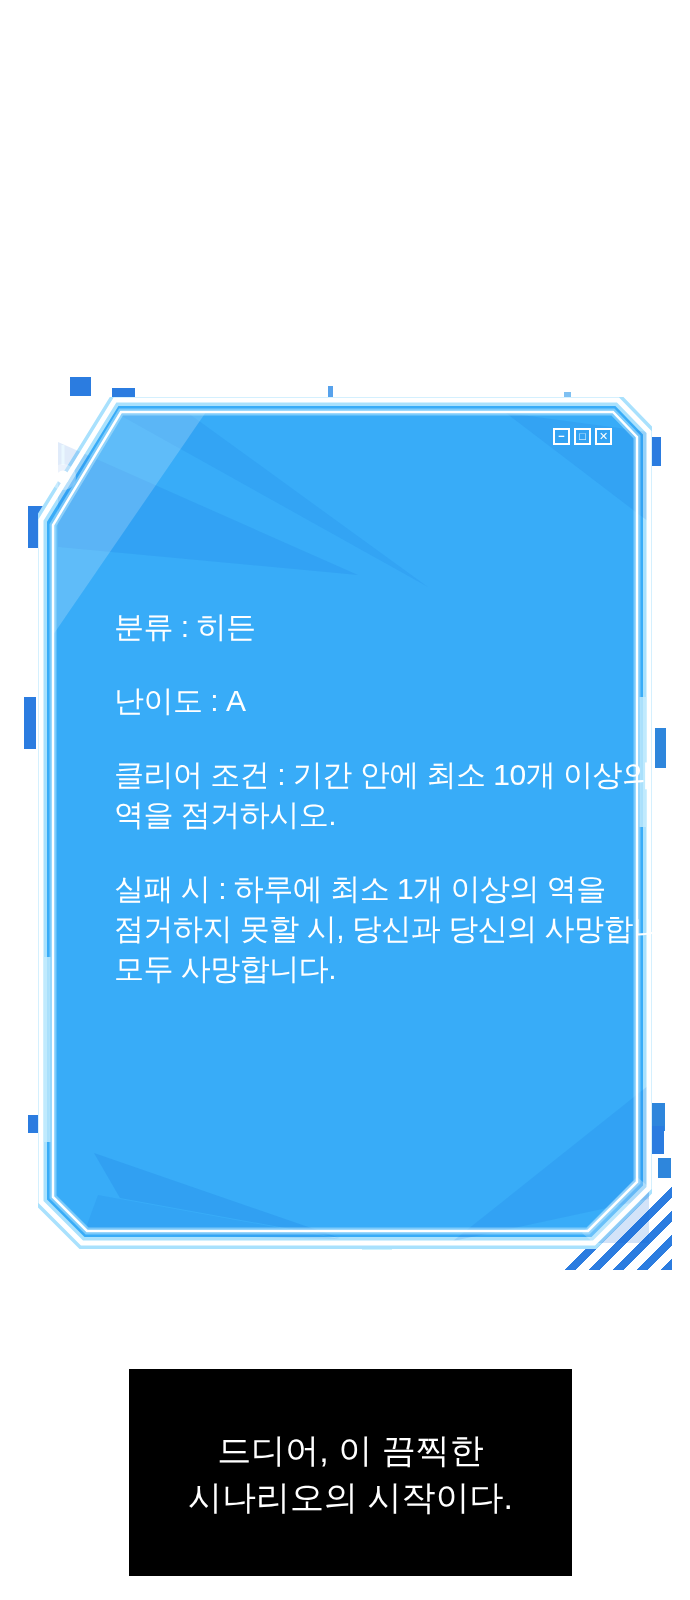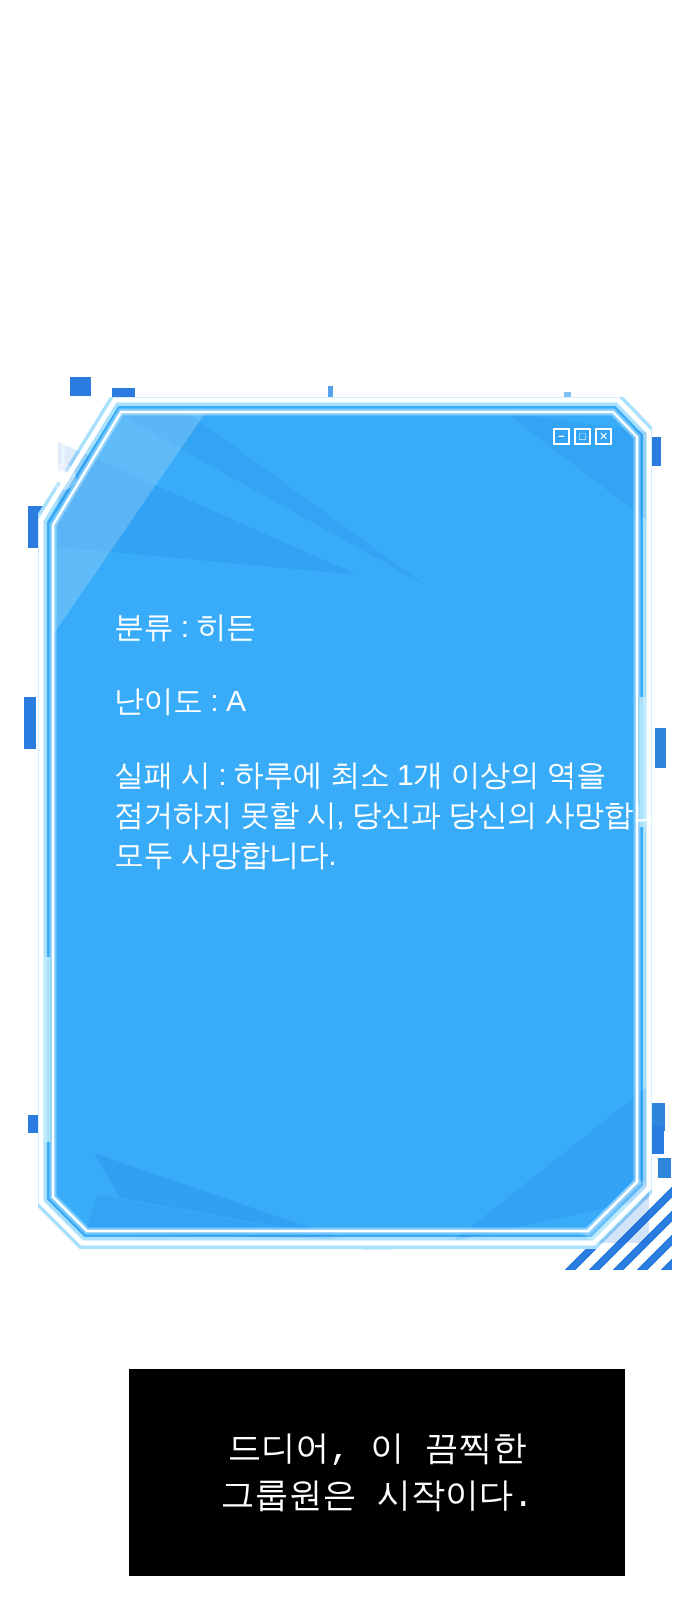--- a/index.html
+++ b/index.html
@@ -27,24 +27,24 @@
   .fline{font-size:30px;font-weight:normal;line-height:40px;letter-spacing:-0.5px;white-space:nowrap;}
   
   .pix{position:absolute;}
   .stripes{
     position:absolute;left:560px;top:1178px;width:112px;height:92px;
     background:repeating-linear-gradient(135deg,#2B7CE0 0 8px,rgba(255,255,255,0) 8px 17px);
     clip-path:polygon(0 100%,100% 0,100% 100%);
   }
   
   .narration{
-    position:absolute;left:129px;top:1369px;width:496px;height:207px;
+    position:absolute;left:129px;top:1369px;width:443px;height:207px;
     background:#000;color:#fff;
     display:flex;flex-direction:column;align-items:center;justify-content:center;
-    font-family:Liberation Mono, monospace;
+    font-family:Liberation Sans, sans-serif;
     font-size:34px;line-height:47px;text-align:center;padding-top:2px;box-sizing:border-box;
   }
 </style>
 </head>
 <body>
 
 <div class="pix" style="left:70px;top:377px;width:21px;height:19px;background:#2B7CE0;"></div>
 <div class="pix" style="left:112px;top:388px;width:23px;height:12px;background:#2B7CE0;"></div>
 <div class="pix" style="left:328px;top:386px;width:5px;height:16px;background:#57A2EC;"></div>
 <div class="pix" style="left:564px;top:392px;width:7px;height:11px;background:#7FC0F2;"></div>
@@ -114,24 +114,28 @@
 
 
     <div class="fields">
       <div class="item">
         <div class="fline">분류 : 히든</div>
       </div>
       <div class="item">
         <div class="fline">난이도 : A</div>
       </div>
       <div class="item">
+        <div class="fline">클리어 조건 : 기간 안에 최소 10개 이상의</div>
+        <div class="fline">역을 점거하시오.</div>
+      </div>
+      <div class="item">
         <div class="fline">실패 시 : 하루에 최소 1개 이상의 역을</div>
         <div class="fline">점거하지 못할 시, 당신과 당신의 사망합니다</div>
         <div class="fline">모두 사망합니다.</div>
       </div>
     </div>
   </div>
 </div>
 
 <div class="narration">
   <div>드디어, 이 끔찍한</div>
-  <div>그룹원은 시작이다.</div>
+  <div>시나리오의 시작이다.</div>
 </div>
 
 </body></html>

